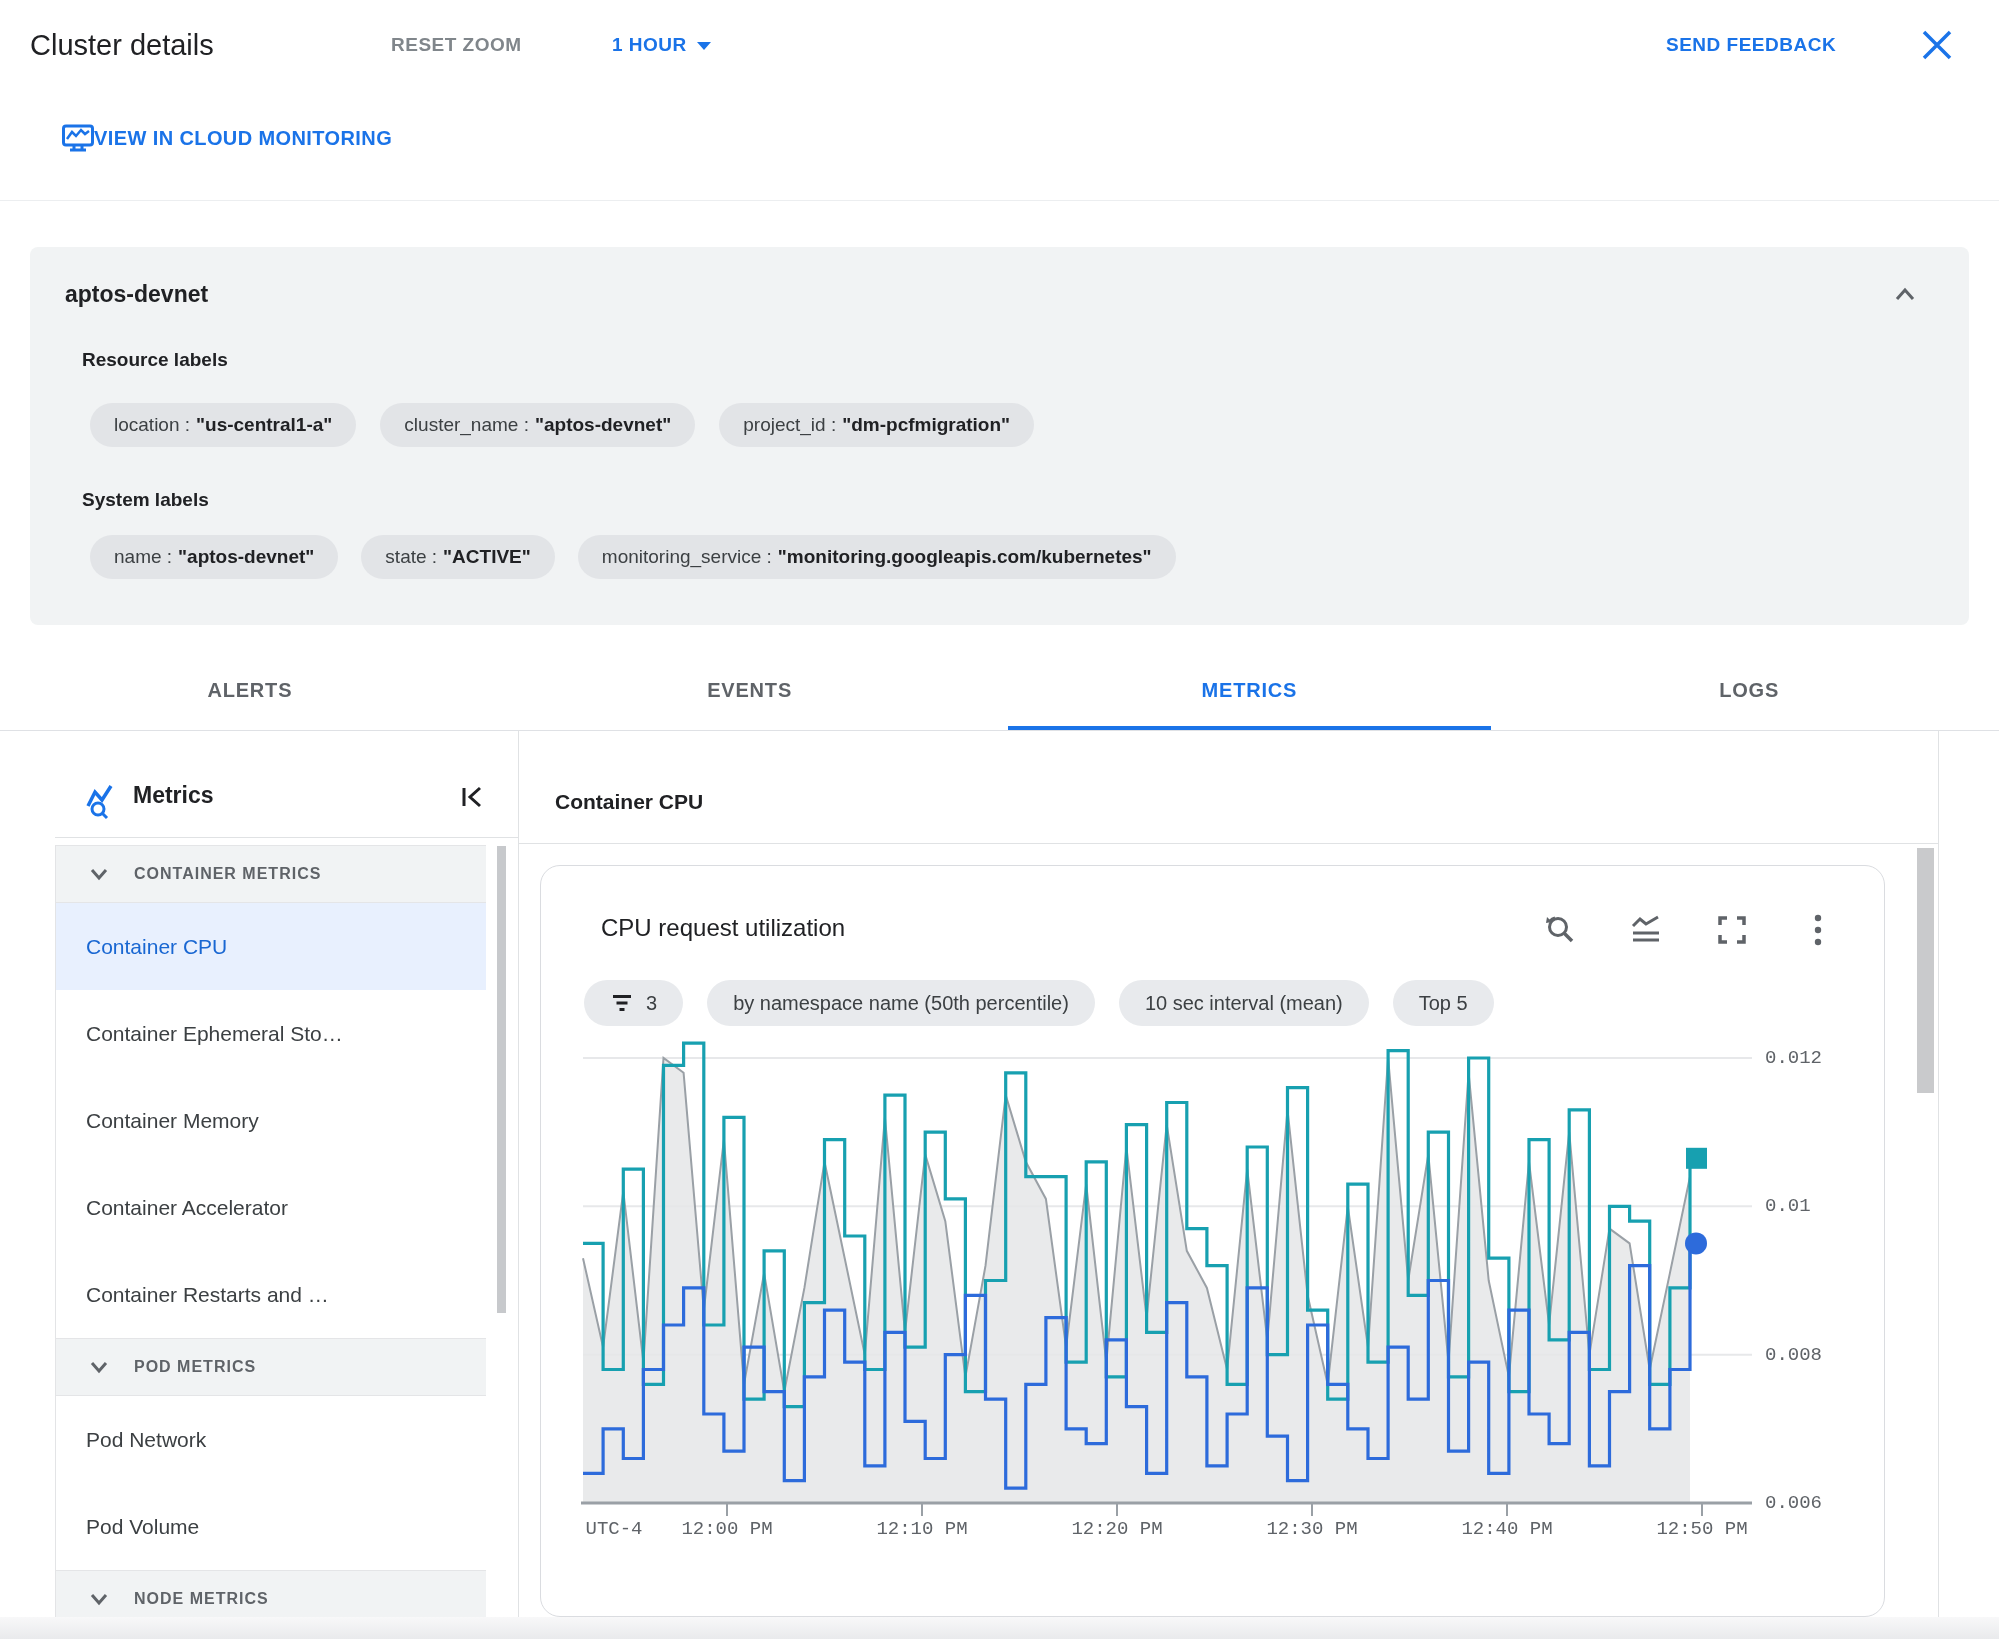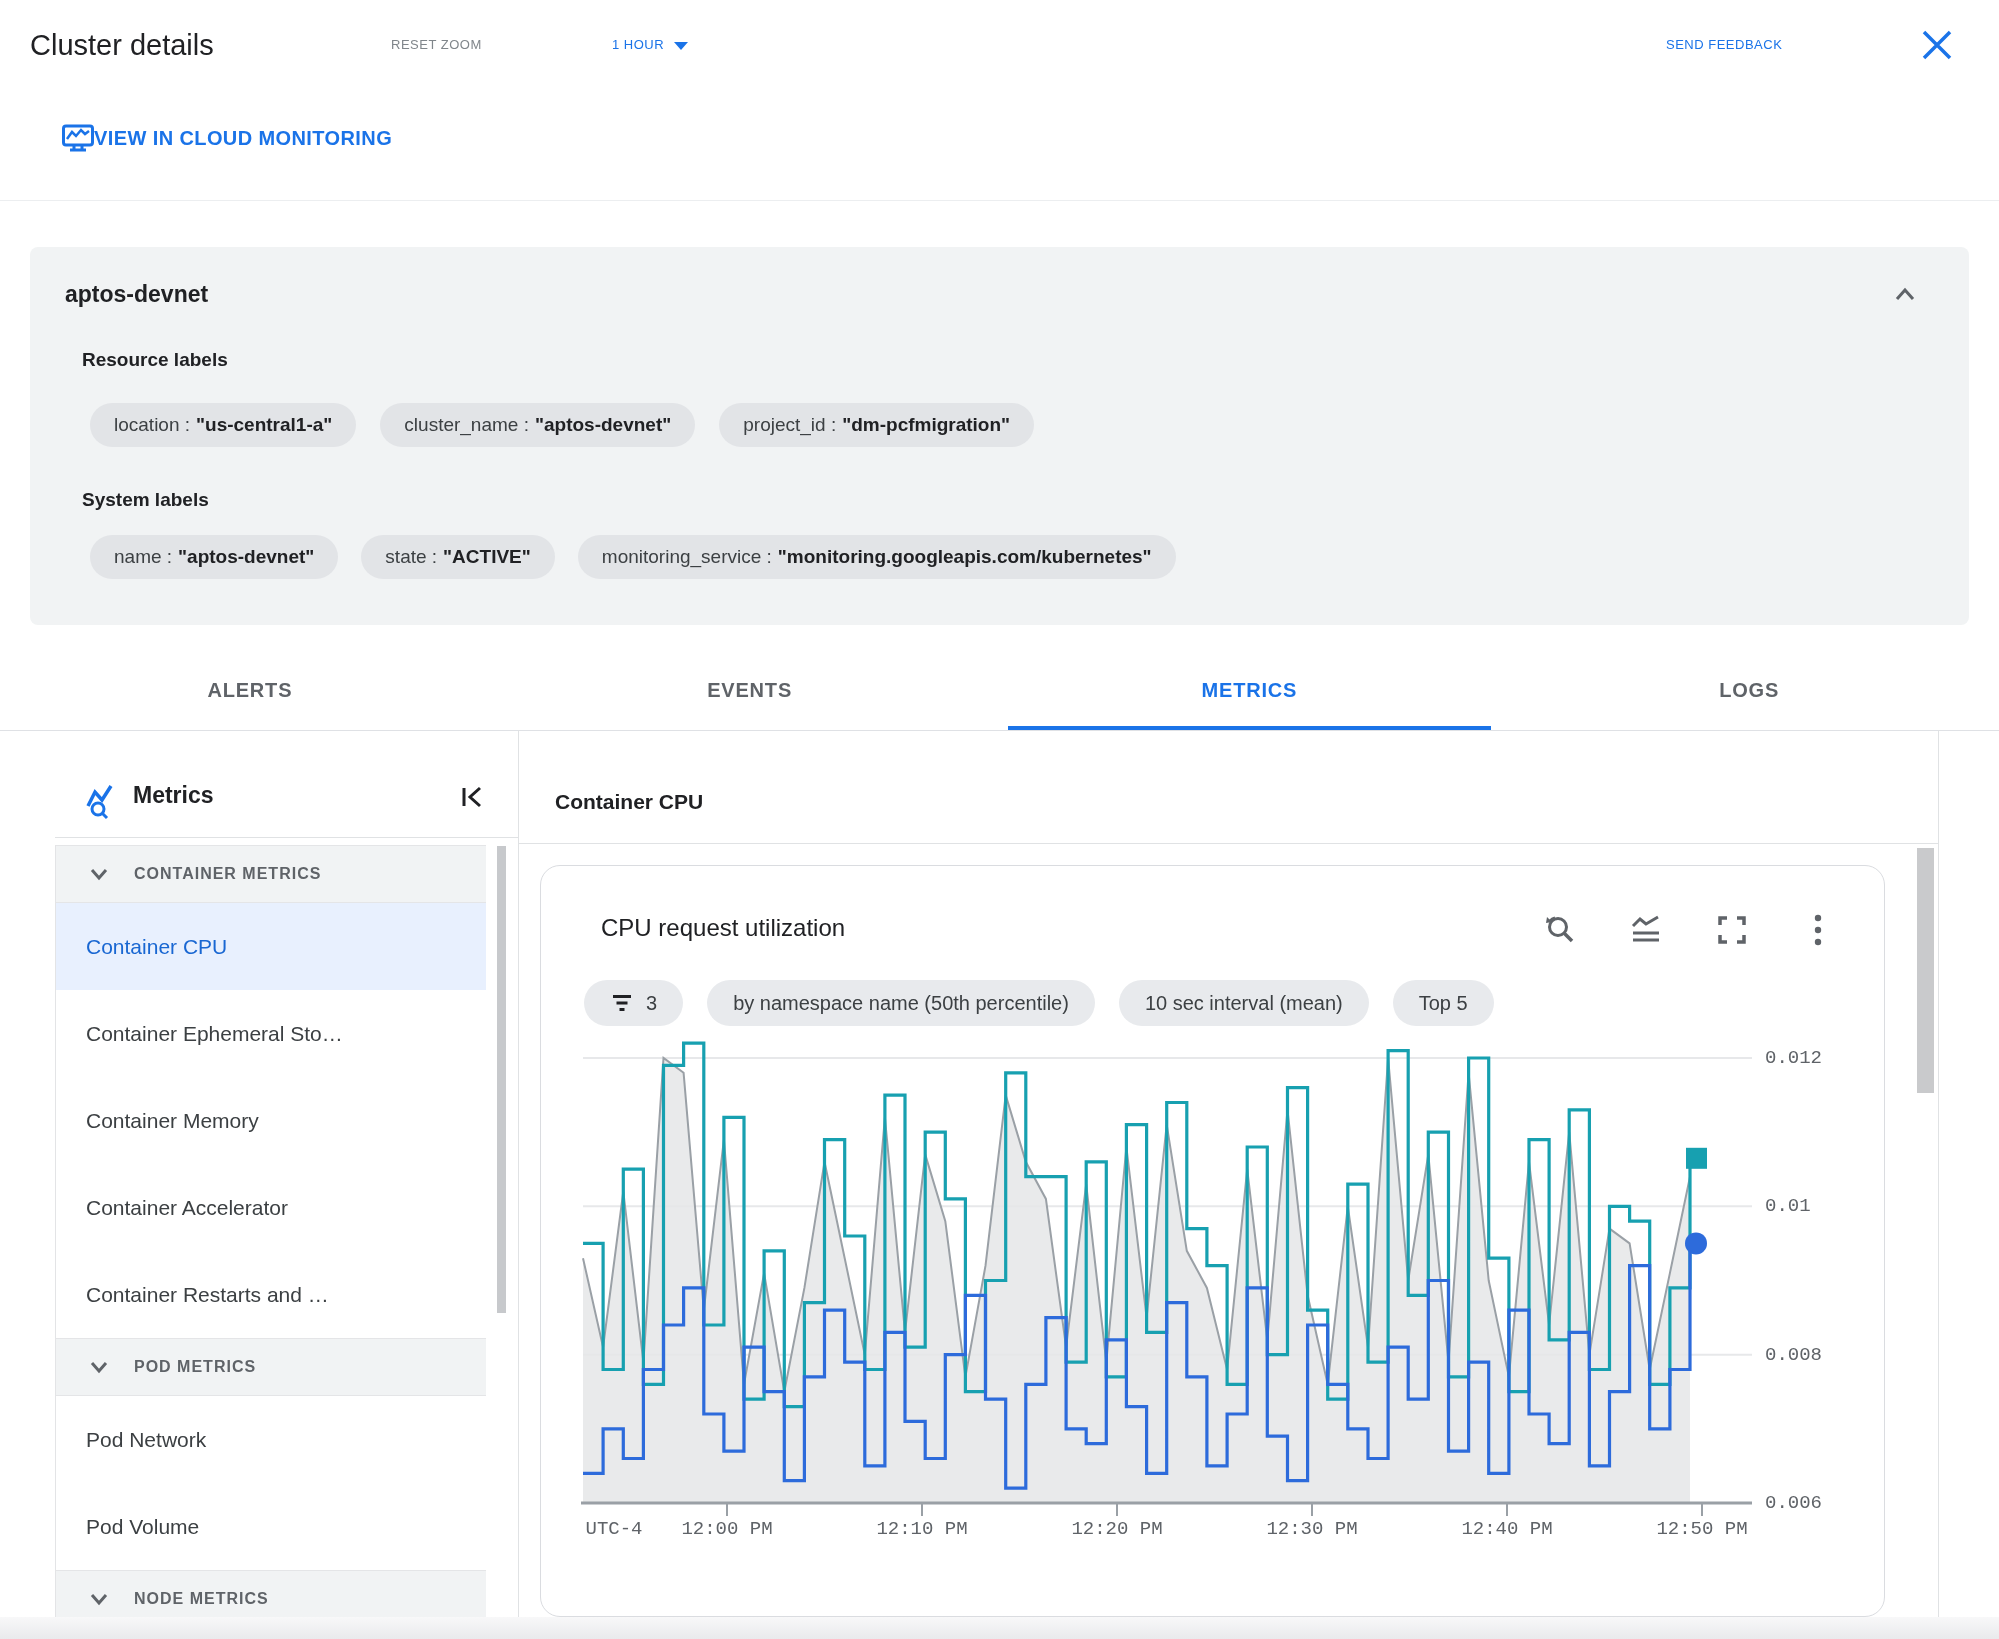--- a/index.html
+++ b/index.html
@@ -3,21 +3,21 @@
 <meta charset="utf-8">
 <style>
   html,body{margin:0;padding:0;background:#fff;}
   .page{position:relative;width:1999px;height:1639px;background:#fff;overflow:hidden;
         font-family:"Liberation Sans", sans-serif;color:#202124;}
   .abs{position:absolute;}
 
   
   .header{position:absolute;left:0;top:0;width:1999px;height:90px;border-bottom:7px solid #d946ef;background:#fff;}
   .hdr-title{position:absolute;left:30px;top:0;line-height:90px;font-size:29px;color:#202124;}
-  .hdr-btn{position:absolute;top:0;line-height:90px;font-size:13px;font-weight:normal;letter-spacing:.5px;cursor:pointer;}
+  .hdr-btn{position:absolute;top:0;line-height:90px;font-size:19px;font-weight:bold;letter-spacing:.5px;cursor:pointer;}
   .gray-btn{color:#80868b;}
   .blue{color:#1a73e8;}
   .caret{display:inline-block;width:0;height:0;border-left:7px solid transparent;border-right:7px solid transparent;
          border-top:8px solid #1a73e8;margin-left:10px;vertical-align:middle;}
   .close-x{position:absolute;left:1916px;top:24px;width:42px;height:42px;cursor:pointer;}
 
   
   .mon-row{position:absolute;left:0;top:90px;width:1999px;height:110px;border-bottom:1px solid #eceef0;background:#fff;}
   .mon-link{position:absolute;left:62px;top:34px;display:flex;align-items:center;gap:0;cursor:pointer;
             font-size:20px;font-weight:bold;letter-spacing:.4px;color:#1a73e8;}

